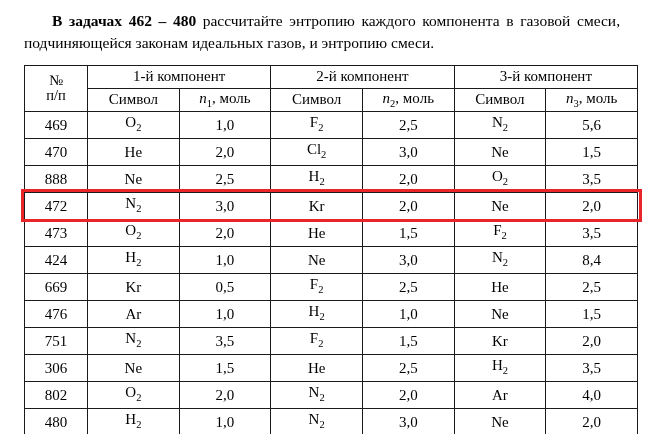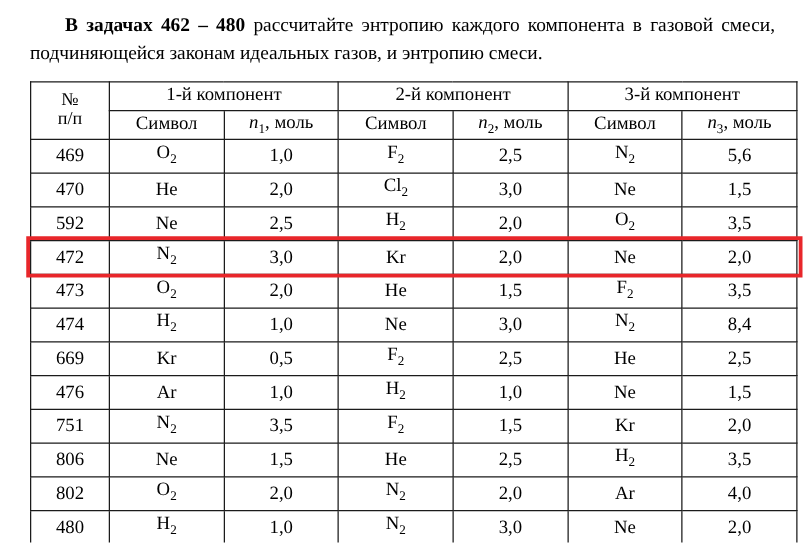--- a/index.html
+++ b/index.html
@@ -167,21 +167,21 @@
           </td>
           <td>
             <span class="formula cell-inner">Ne</span>
           </td>
           <td>
             <span class="cell-inner">1,5</span>
           </td>
         </tr>
         <tr>
           <td>
-            <span class="cell-inner">592</span>
+            <span class="cell-inner">888</span>
           </td>
           <td>
             <span class="formula cell-inner">Ne</span>
           </td>
           <td>
             <span class="cell-inner">2,5</span>
           </td>
           <td>
             <span class="formula cell-inner">H<sub>2</sub></span>
           </td>
@@ -236,21 +236,21 @@
           </td>
           <td>
             <span class="formula cell-inner">F<sub>2</sub></span>
           </td>
           <td>
             <span class="cell-inner">3,5</span>
           </td>
         </tr>
         <tr>
           <td>
-            <span class="cell-inner">474</span>
+            <span class="cell-inner">424</span>
           </td>
           <td>
             <span class="formula cell-inner">H<sub>2</sub></span>
           </td>
           <td>
             <span class="cell-inner">1,0</span>
           </td>
           <td>
             <span class="formula cell-inner">Ne</span>
           </td>
@@ -328,21 +328,21 @@
           </td>
           <td>
             <span class="formula cell-inner">Kr</span>
           </td>
           <td>
             <span class="cell-inner">2,0</span>
           </td>
         </tr>
         <tr>
           <td>
-            <span class="cell-inner">806</span>
+            <span class="cell-inner">306</span>
           </td>
           <td>
             <span class="formula cell-inner">Ne</span>
           </td>
           <td>
             <span class="cell-inner">1,5</span>
           </td>
           <td>
             <span class="formula cell-inner">He</span>
           </td>

